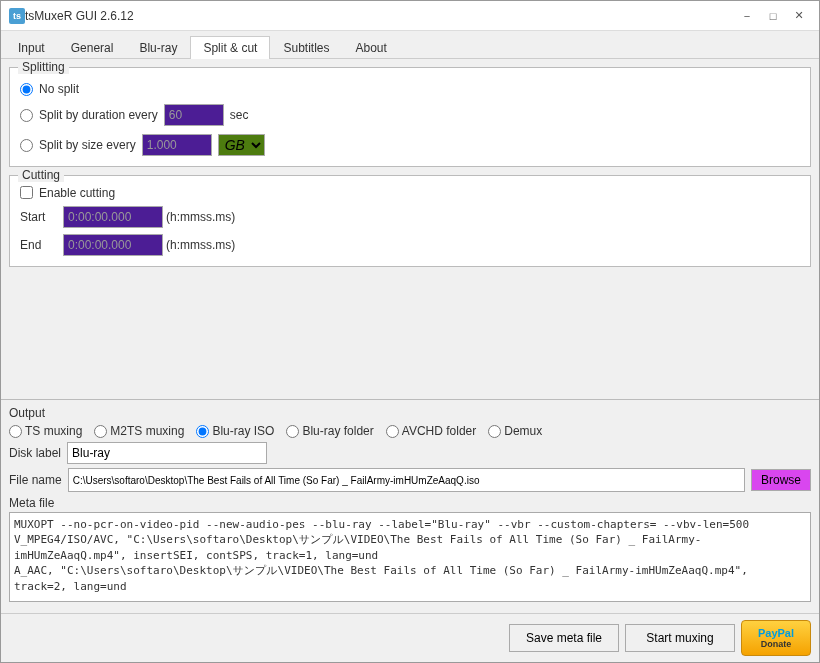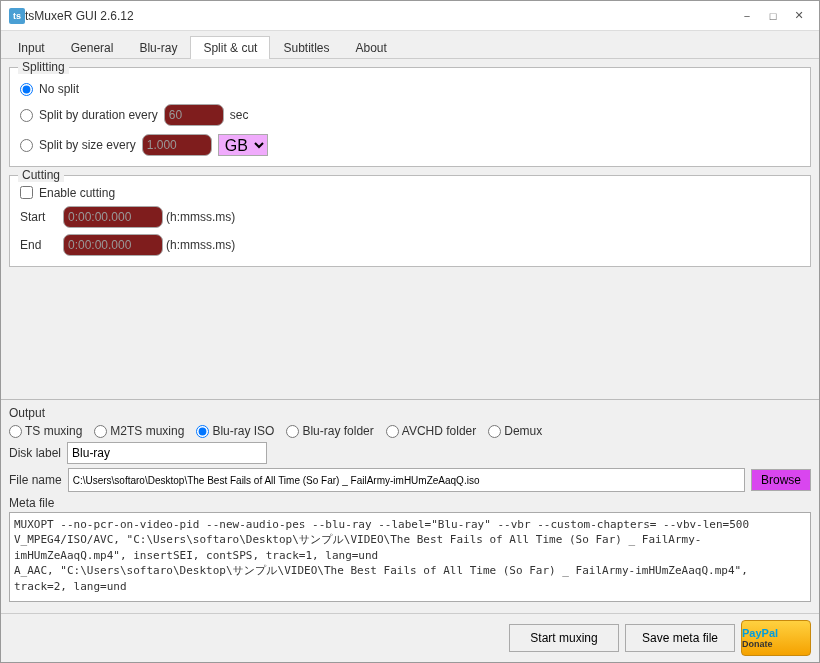--- a/index.html
+++ b/index.html
@@ -144,23 +144,24 @@
     }
 
     .unit-label {
       font-size: 12px;
       color: #333;
     }
 
     .select-small {
       height: 22px;
       border: 1px solid #aaa;
-      background: #f0abfc;
-      font-size: 16px;
+      background: #4d7c0f;
+      font-size: 14px;
       padding: 1px 2px;
+      font-style: italic;
     }
 
     .checkbox-row {
       display: flex;
       align-items: flex-start;
       gap: 6px;
       margin-top: 0;
     }
 
     .field-row {
@@ -290,21 +291,21 @@
     }
 
     .paypal-btn {
       width: 70px;
       height: 36px;
       background: linear-gradient(to bottom, #ffd140, #f5a200);
       border: 1px solid #c8890d;
       border-radius: 4px;
       display: flex;
       flex-direction: column;
-      align-items: flex-start;
+      align-items: center;
       justify-content: center;
       cursor: pointer;
       font-size: 9px;
       font-weight: bold;
     }
     .paypal-logo {
       font-size: 11px;
       font-weight: bold;
       color: #003087;
     }
@@ -314,23 +315,22 @@
       color: #333;
       font-weight: bold;
     }
 
     .label-sm {
       font-size: 12px;
       color: #333;
     }
 
     .disabled-input {
-      background: #7f1d1d;
+      background: #4c1d95;
       color: #999;
-      border-radius: 7px;
     }
 
     .group-content {
       margin-top: 4px;
     }
   </style>
 </head>
 <body>
 
 <div class="window">
@@ -453,22 +453,22 @@
         <div class="meta-file-label">Meta file</div>
         <textarea class="meta-text-area" style="">MUXOPT --no-pcr-on-video-pid --new-audio-pes --blu-ray --label="Blu-ray" --vbr --custom-chapters= --vbv-len=500
 V_MPEG4/ISO/AVC, "C:\Users\softaro\Desktop\サンプル\VIDEO\The Best Fails of All Time (So Far) _ FailArmy-imHUmZeAaqQ.mp4", insertSEI, contSPS, track=1, lang=und
 A_AAC, "C:\Users\softaro\Desktop\サンプル\VIDEO\The Best Fails of All Time (So Far) _ FailArmy-imHUmZeAaqQ.mp4", track=2, lang=und</textarea>
       </div>
     </div>
 
     <div class="bottom-bar">
       <div></div>
       <div class="bottom-right">
+        <button class="action-btn">Save meta file</button>
         <button class="action-btn">Start muxing</button>
-        <button class="action-btn">Save meta file</button>
         <div class="paypal-btn">
           <div class="paypal-logo">
             <span>Pay</span><span style="color:#009cde">Pal</span>
           </div>
           <div class="paypal-donate">Donate</div>
         </div>
       </div>
     </div>
   </div>
 </div>

